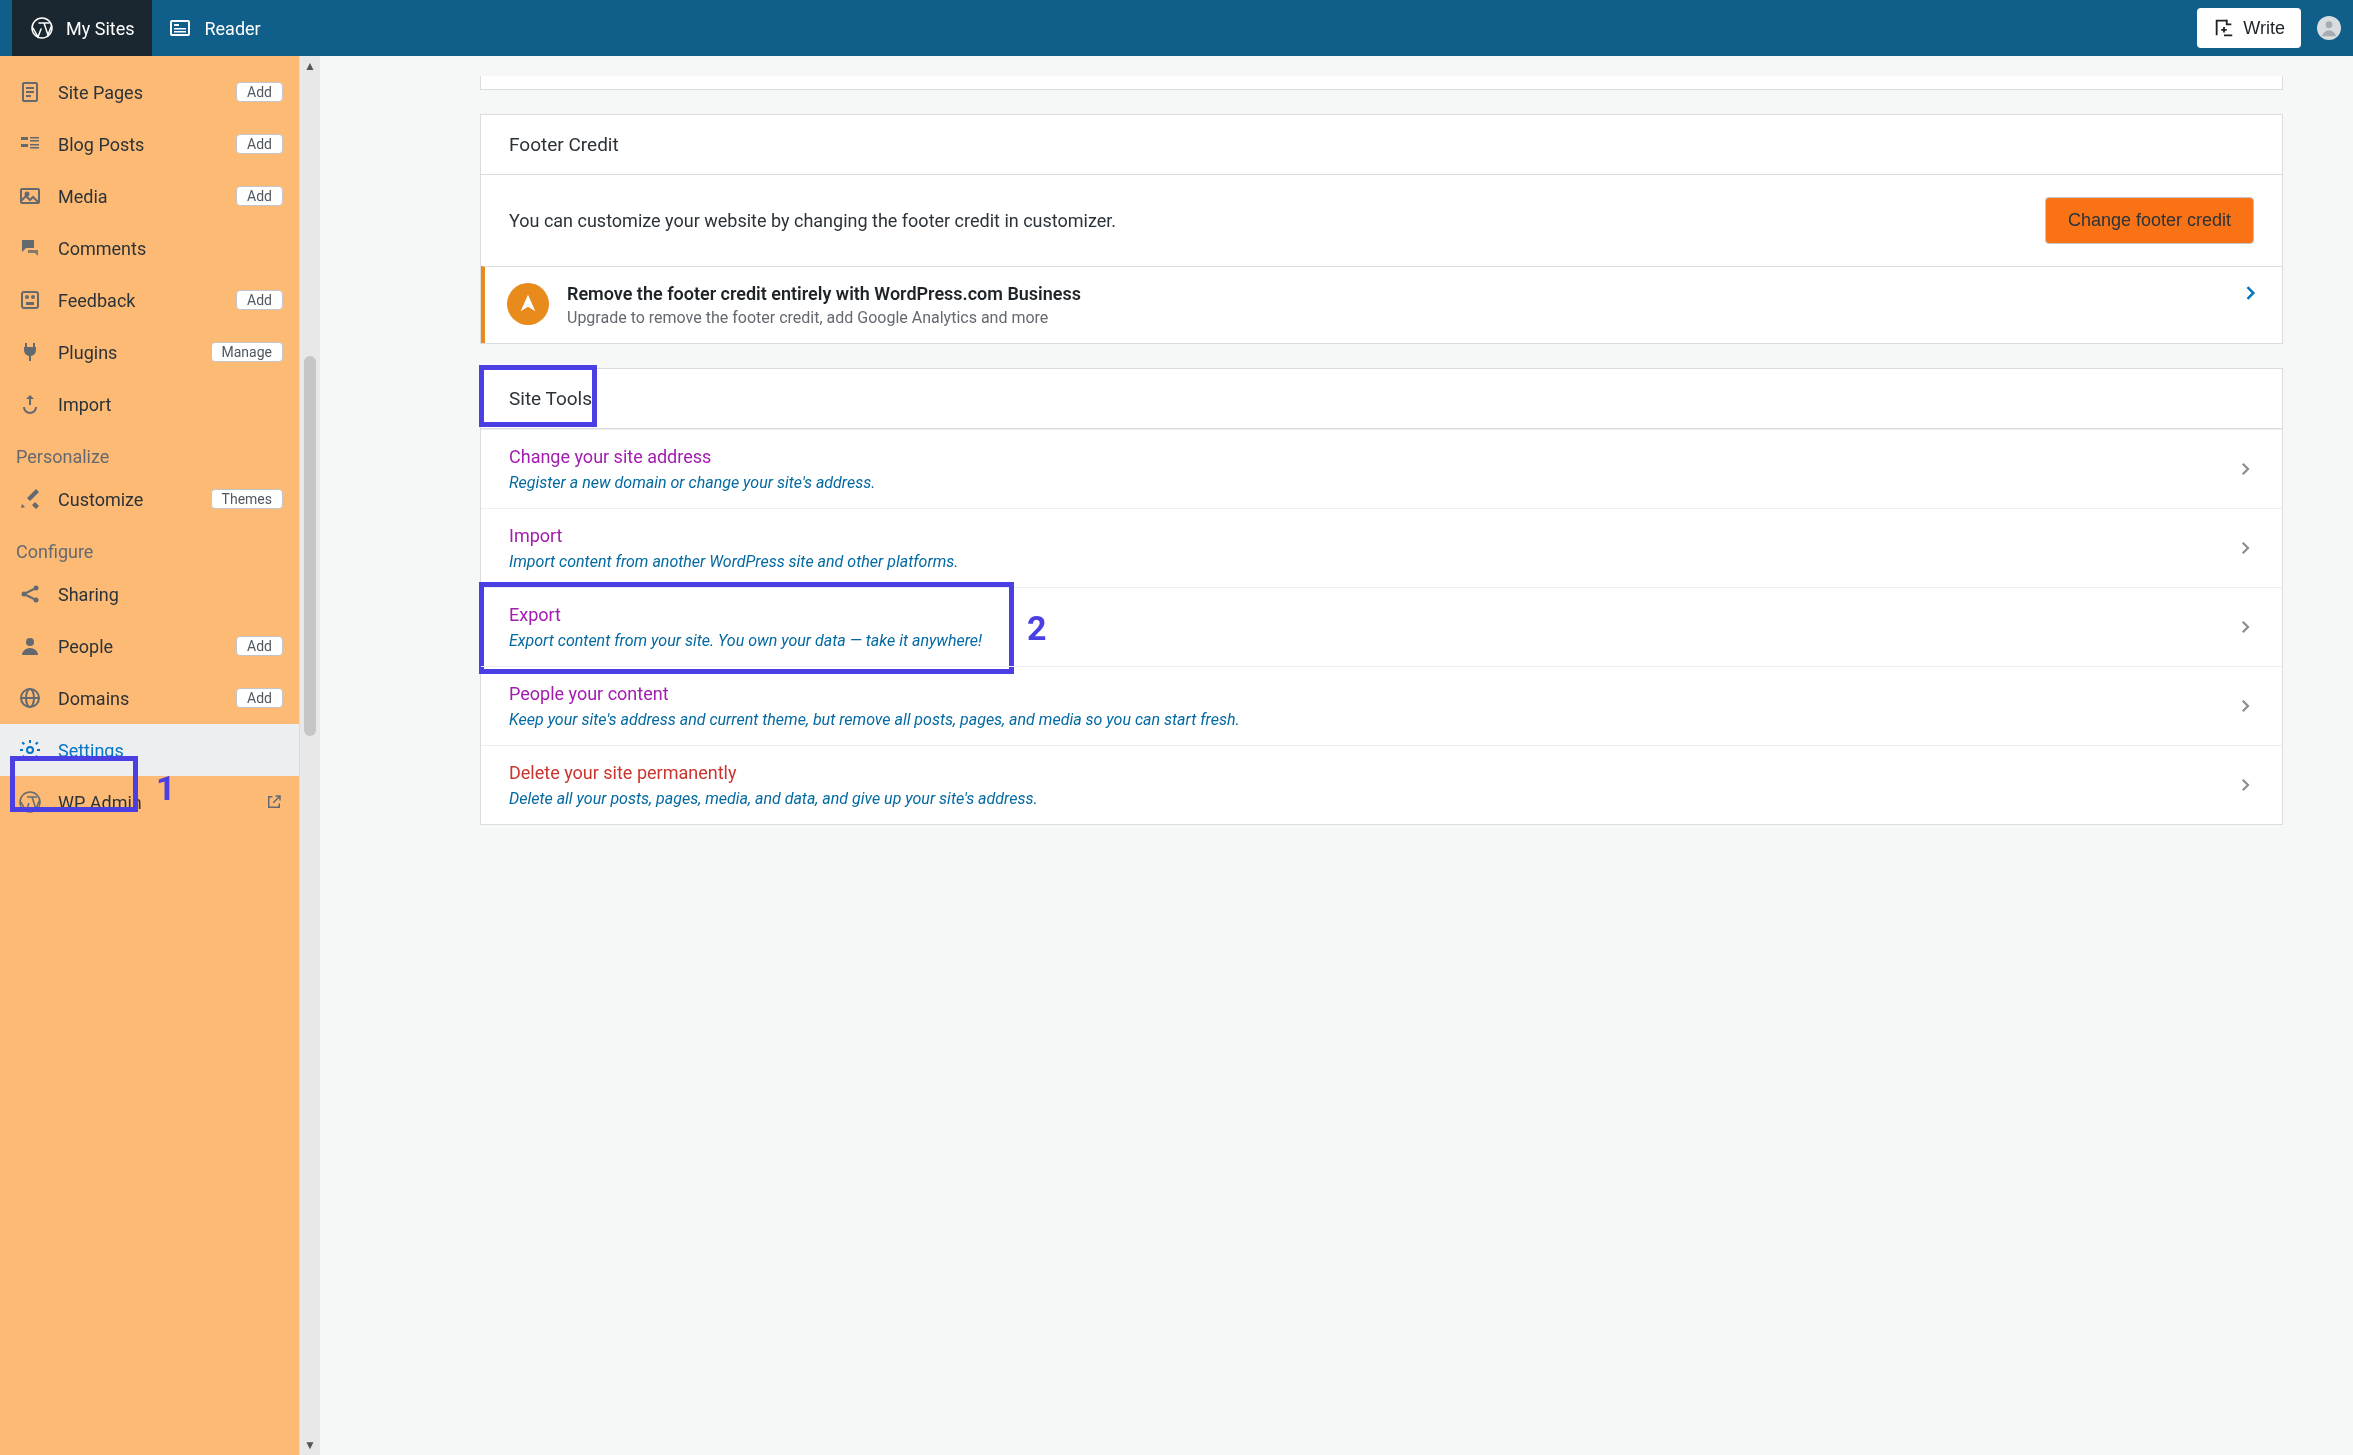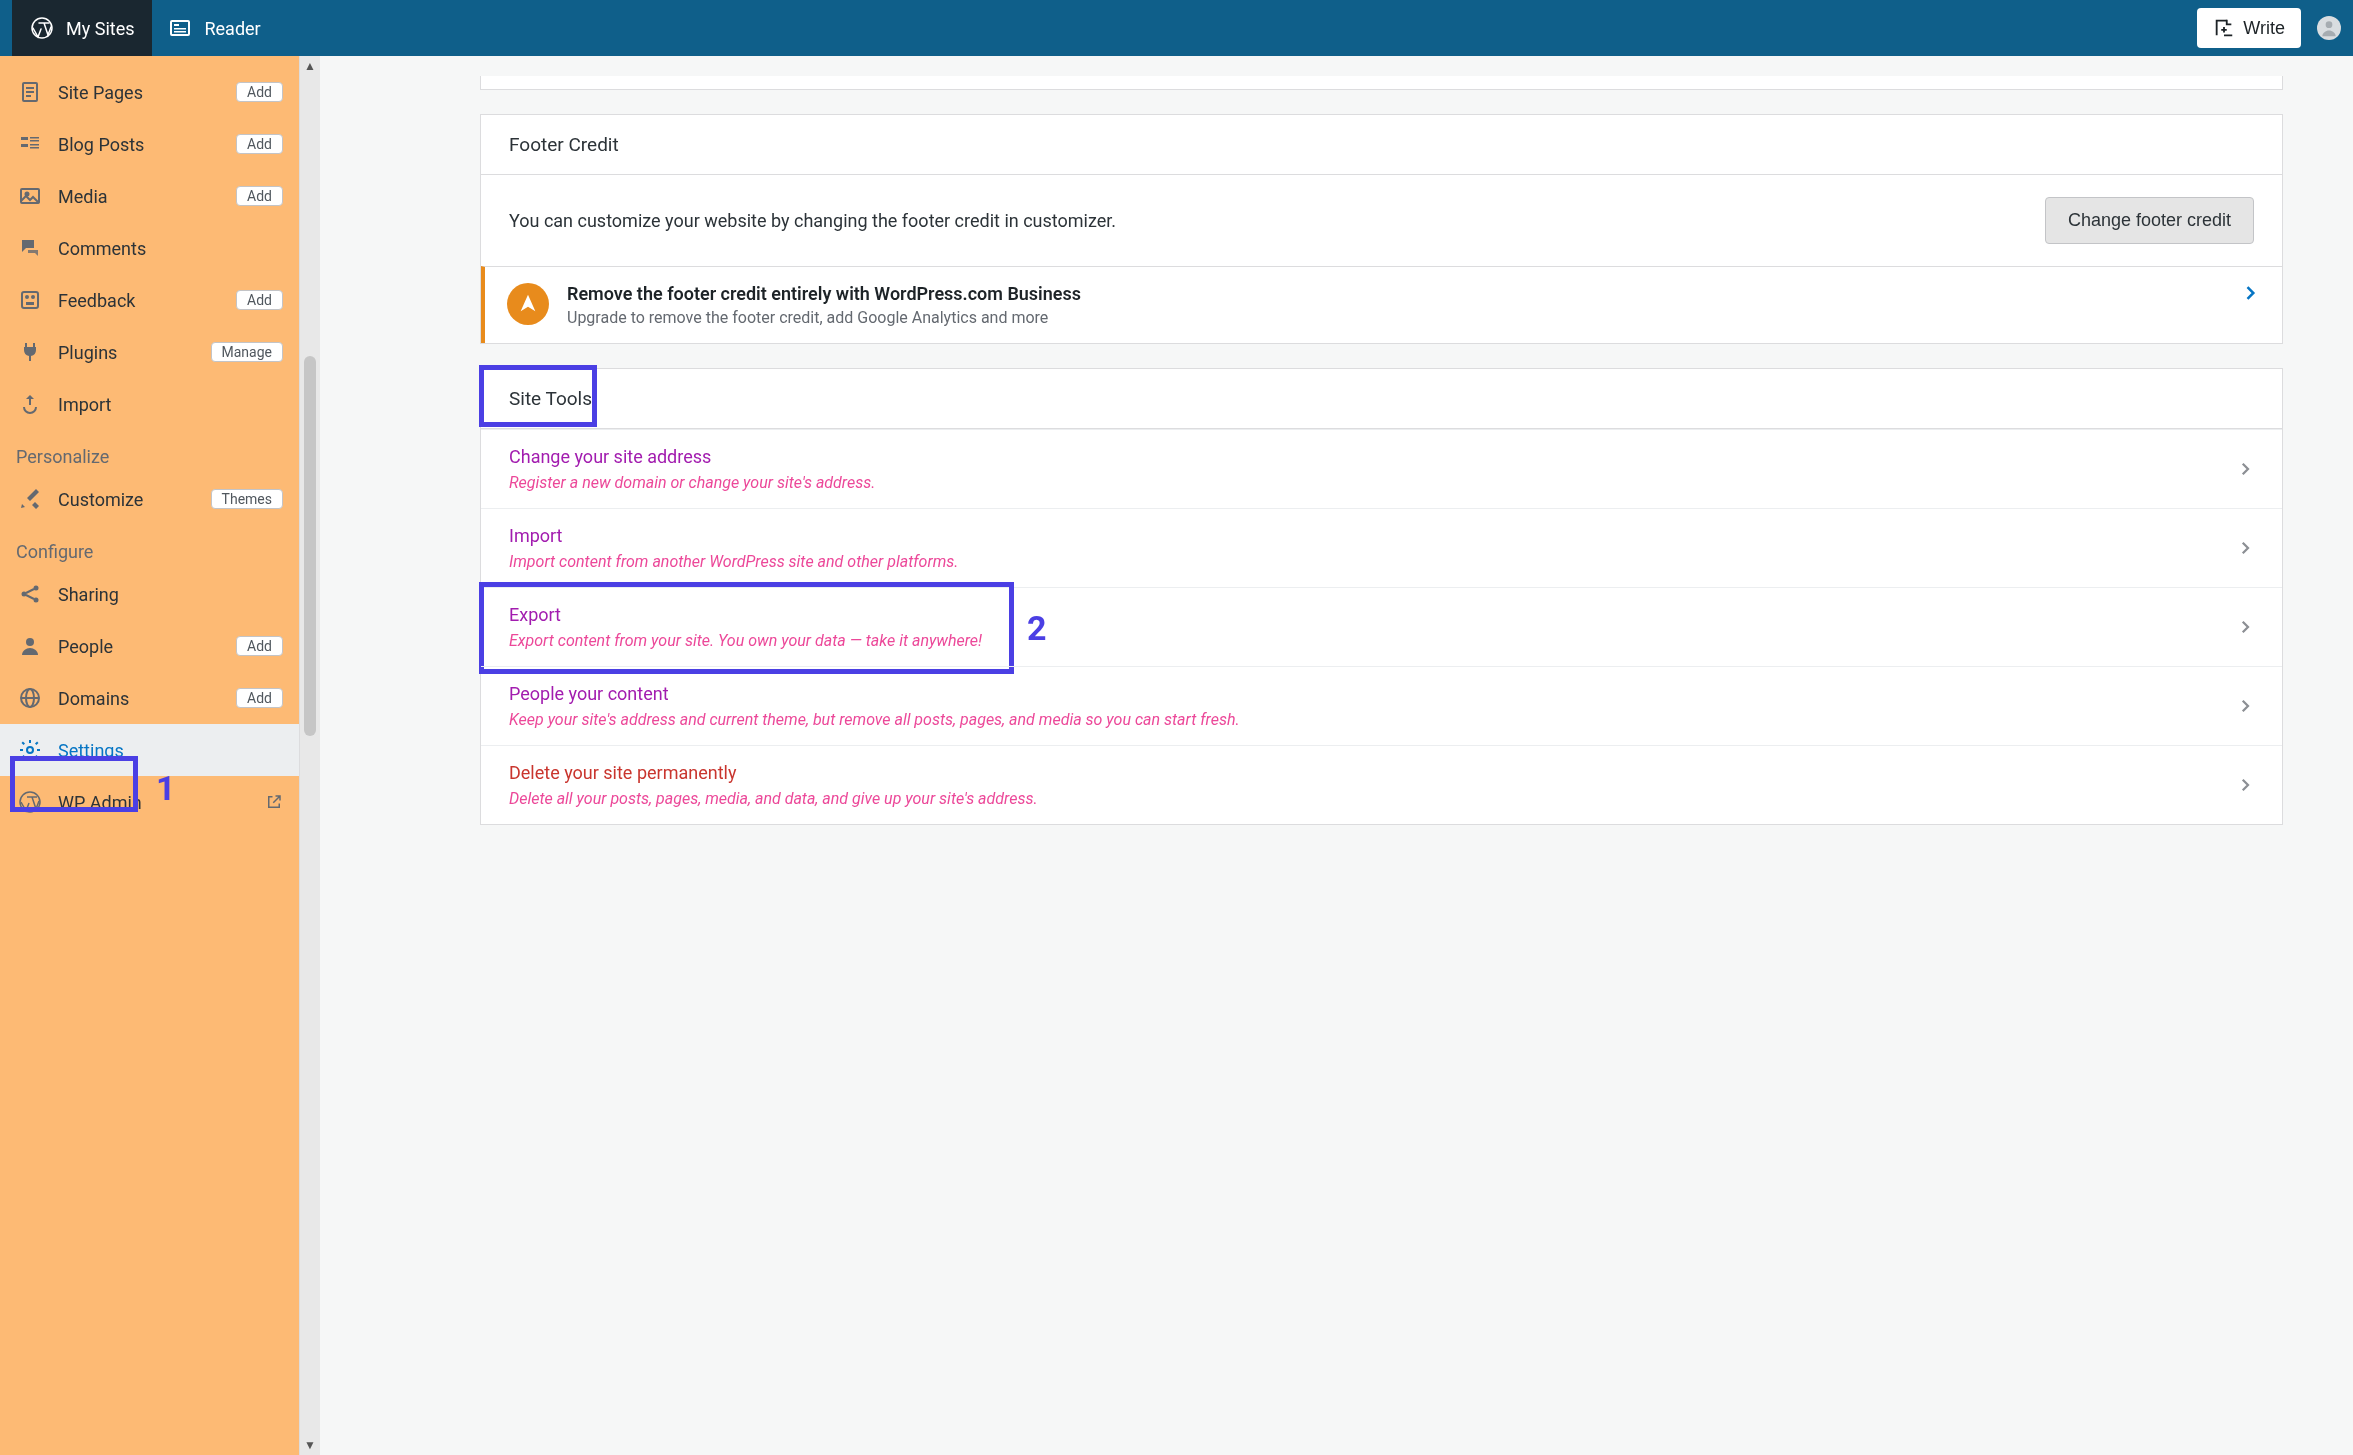--- a/index.html
+++ b/index.html
@@ -37,34 +37,34 @@
 
   
   .hl-box { position: absolute; border: 5px solid #4b3fe4; pointer-events: none; }
   .hl-num { position: absolute; font-size: 34px; font-weight: 700; color: #4b3fe4; pointer-events: none; }
 
   
   .card { background: #fff; border: 1px solid #dcdcde; margin-bottom: 24px; }
   .card-header { padding: 18px 28px; font-size: 19px; color: #2c3338; border-bottom: 1px solid #dcdcde; position: relative; }
   .card-body { padding: 22px 28px; display: flex; align-items: center; justify-content: space-between; }
   .card-body-text { font-size: 18px; color: #2c3338; }
-  .outline-btn { border: 1px solid #c3c4c7; background: #e5e5e5; border-radius: 4px; padding: 12px 22px; font-size: 18px; cursor: pointer; color: #2c3338; }
+  .outline-btn { border: 1px solid #c3c4c7; background: #f97316; border-radius: 4px; padding: 12px 22px; font-size: 18px; cursor: pointer; color: #2c3338; }
 
   
   .promo { border-left: 4px solid #e88b1c; border-top: 1px solid #dcdcde; padding: 16px 22px; display: flex; align-items: flex-start; cursor: pointer; }
   .promo-icon { width: 42px; height: 42px; border-radius: 50%; background: #e88b1c; display: flex; align-items: center; justify-content: center; margin-right: 18px; flex-shrink: 0; }
   .promo-text .title { font-weight: 600; font-size: 18px; margin-bottom: 4px; }
   .promo-text .sub { font-size: 16px; color: #646970; }
   .promo .chev { margin-left: auto; color: #0675c4; }
 
   
   .tool-row { padding: 16px 28px; border-top: 1px solid #eceef0; display: flex; align-items: center; cursor: pointer; position: relative; }
   .tool-row:first-of-type { border-top: none; }
   .tool-text .t-title { font-size: 18px; color: #a21caf; margin-bottom: 6px; }
-  .tool-text .t-sub { font-size: 16px; color: #ec4899; font-style: italic; }
+  .tool-text .t-sub { font-size: 16px; color: #0369a1; font-style: italic; }
   .tool-row .chev { margin-left: auto; color: #8c8f94; }
   .danger .t-title { color: #c9352e; }
 
   .placeholder-card { height: 14px; background: #fff; border: 1px solid #dcdcde; border-top: none; margin-bottom: 24px; }
 
   svg { display: block; }
 </style>
 </head>
 <body>
 

